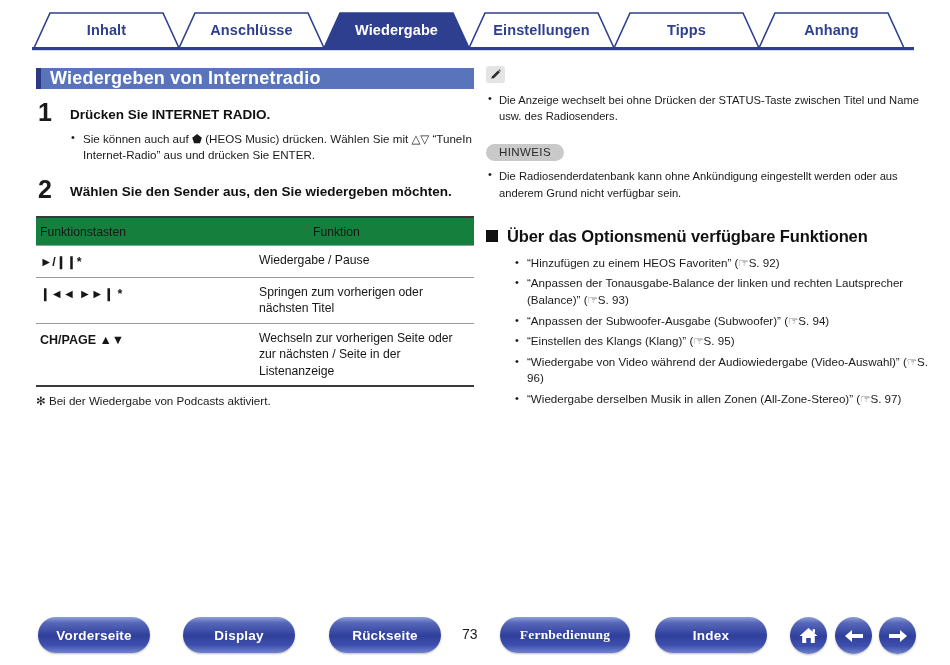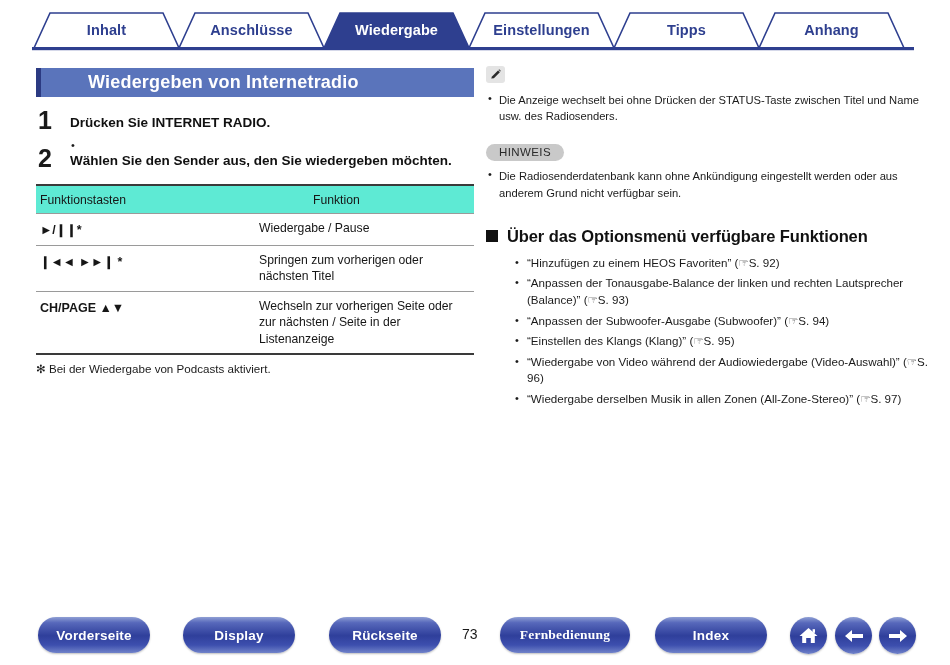--- a/index.html
+++ b/index.html
@@ -60,27 +60,26 @@
   .col-right {
     position: absolute;
     left: 486px;
     top: 14px;
     width: 452px;
   }
 
   
   .title-banner {
     position: relative;
-    height: 29px;
+    height: 21px;
     background: #5a74bb;
     border-left: 5px solid #2b3a82;
     display: flex;
     align-items: center;
     box-sizing: border-box;
-    padding-left: 38px;
   }
   .title-banner .title-text {
     color: #ffffff;
     font-size: 18px;
     font-weight: bold;
     padding-left: 9px;
     letter-spacing: 0.2px;
   }
 
   
@@ -120,21 +119,21 @@
   }
 
   
   .func-table {
     margin-top: 15px;
     width: 438px;
     border-collapse: collapse;
     table-layout: fixed;
   }
   .func-table th {
-    background: #5eead4;
+    background: #15803d;
     border-top: 2px solid #3a3a3a;
     border-bottom: 1px solid #9a9a9a;
     font-size: 12.2px;
     font-weight: normal;
     color: #161616;
     padding: 4px 2px 4px 4px;
     text-align: left;
     height: 19px;
   }
   .func-table th.c2 {
@@ -313,20 +312,21 @@
 
     <div class="title-banner">
       <span class="title-text">Wiedergeben von Internetradio</span>
     </div>
 
     <div class="step">
       <div class="step-num">1</div>
       <div class="step-head">Drücken Sie INTERNET RADIO.</div>
       <div class="step-sub">
         <span class="dot">•</span>
+        <span>Sie können auch auf ⬟ (HEOS Music) drücken. Wählen Sie mit △▽ “TuneIn Internet-Radio” aus und drücken Sie ENTER.</span>
       </div>
     </div>
 
     <div class="step" style="margin-top:20px;">
       <div class="step-num">2</div>
       <div class="step-head">Wählen Sie den Sender aus, den Sie wiedergeben möchten.</div>
     </div>
 
     <table class="func-table">
       <thead>

